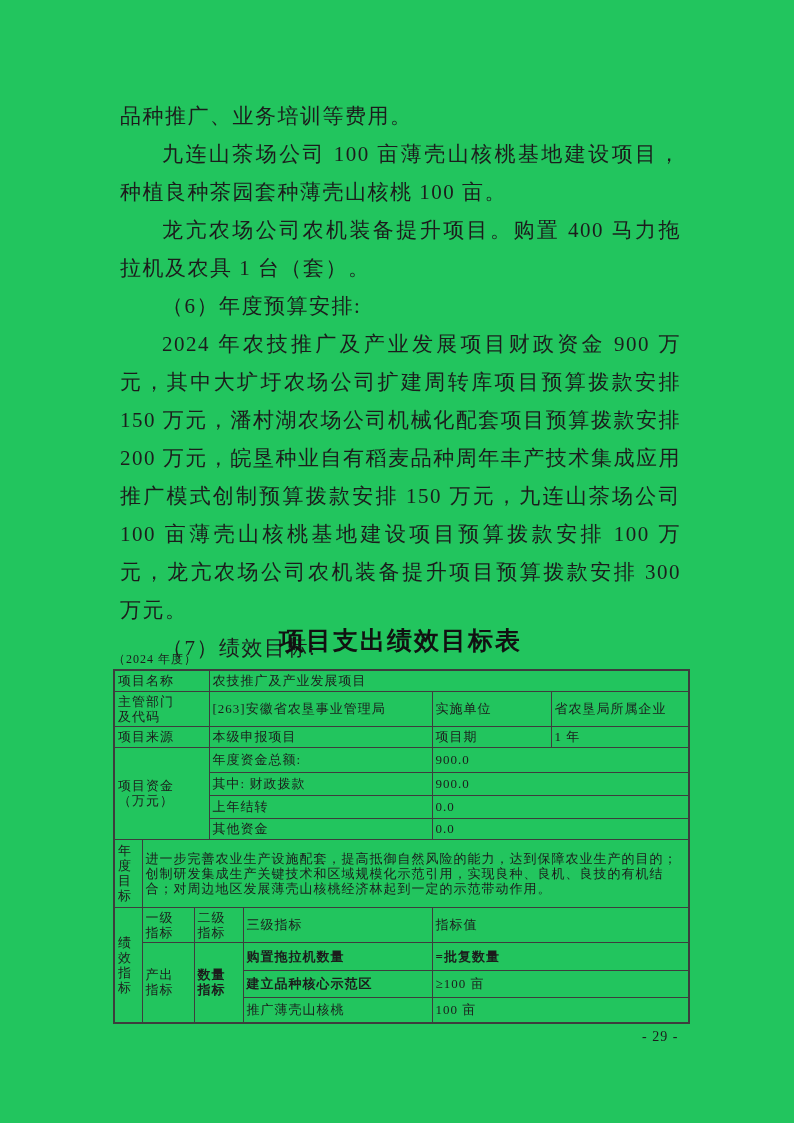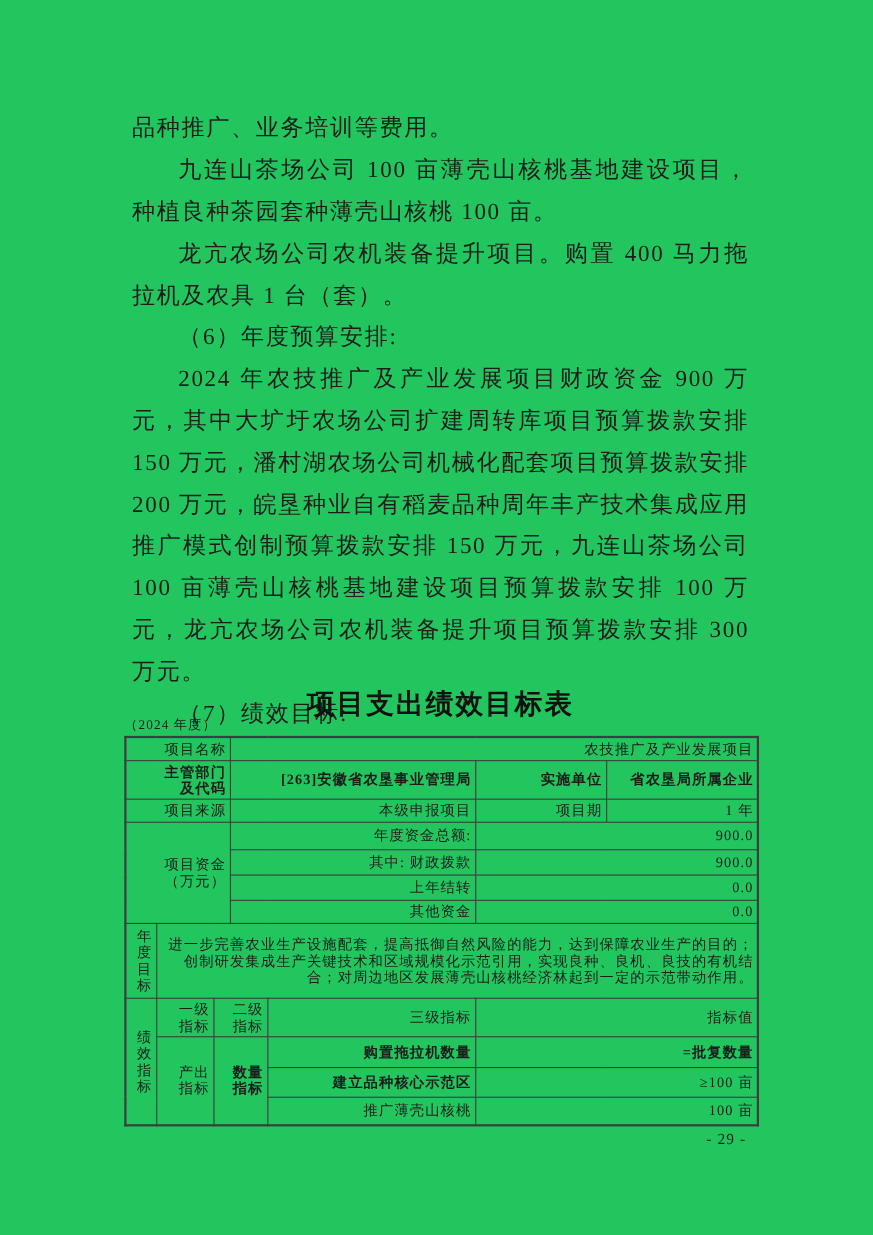--- a/index.html
+++ b/index.html
@@ -26,37 +26,37 @@
   .table-subtitle {
     font-size:12px; line-height:15px; text-align:left;
     letter-spacing:1px; margin:1px 0 2px 0;
   }
   table.perf {
     border-collapse:collapse; table-layout:fixed; width:575px;
     border:2px solid #3d3d3d;
   }
   table.perf td {
     border:1px solid #3d3d3d; font-size:13px; line-height:15px;
-    text-align:right; vertical-align:middle; padding:1px 3px;
+    text-align:left; vertical-align:middle; padding:1px 3px;
     letter-spacing:1px; overflow:hidden;
   }
   .prewrap { white-space:pre-line; }
   td.vert  { line-height:16px; letter-spacing:0; padding:0 1px; }
   td.vert-tall { line-height:27px; letter-spacing:0; padding:0 1px; }
   td.goal-cell {
     text-align:justify; text-justify:inter-character; vertical-align:top;
     padding:5px 8px 4px 8px; line-height:17.5px; font-size:12.5px;
     letter-spacing:0.5px;
   }
   td.fund-name-0 { text-align:left; padding-left:14px; }
   td.fund-name-1 { text-align:left; padding-left:27px; }
   td.bold-cell { font-weight:bold; }
   td.sepb { border-bottom-width:2px; }
   
-  tr.r1  { height:21px; }  tr.r2  { height:35px;font-weight:bold; }
+  tr.r1  { height:21px; }  tr.r2  { height:35px; }
   tr.r3  { height:21px; }  tr.r4  { height:25px; }
   tr.r5  { height:23px; }  tr.r6  { height:23px;padding-left:34px; }
   tr.r7  { height:21px; }  tr.r8  { height:68px; }
   tr.r9  { height:35px; }  tr.r10 { height:28px; }
   tr.r11 { height:27px; }  tr.r12 { height:26px; }
   
   .page-number {
     position:absolute; left:642px; top:1029px;
     font-size:14px; letter-spacing:1px; color:#1c1c1c;
   }

